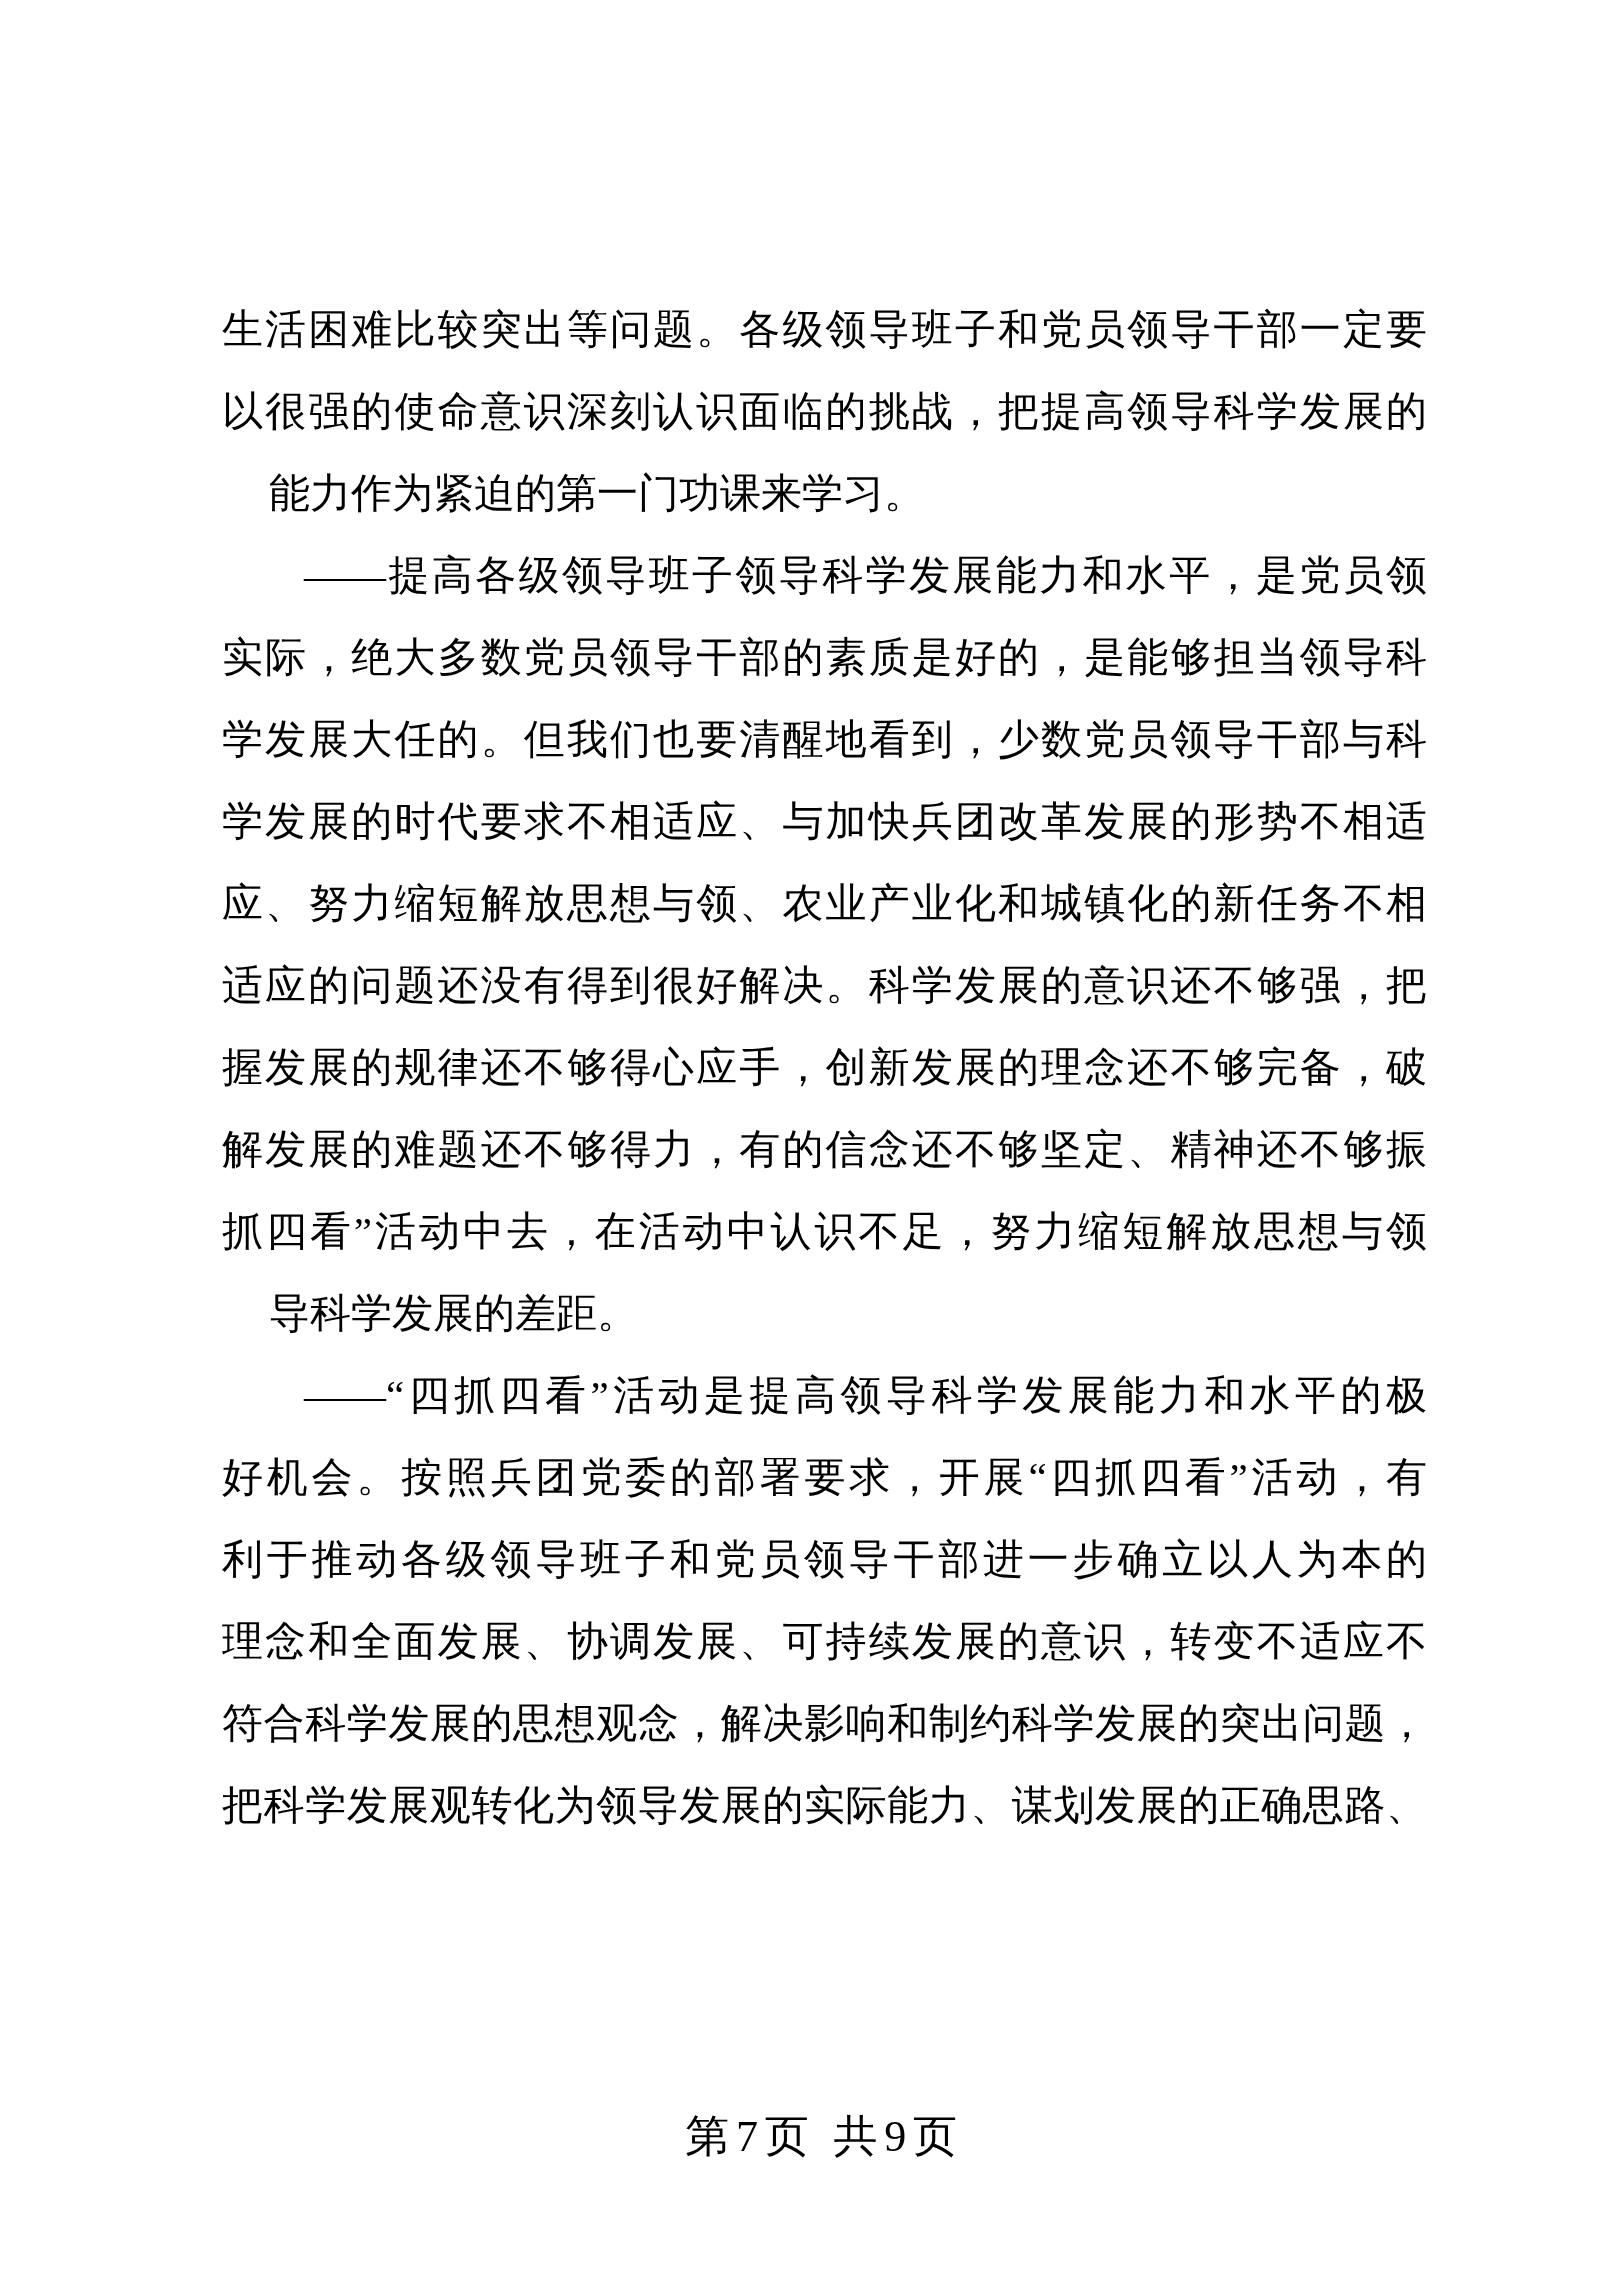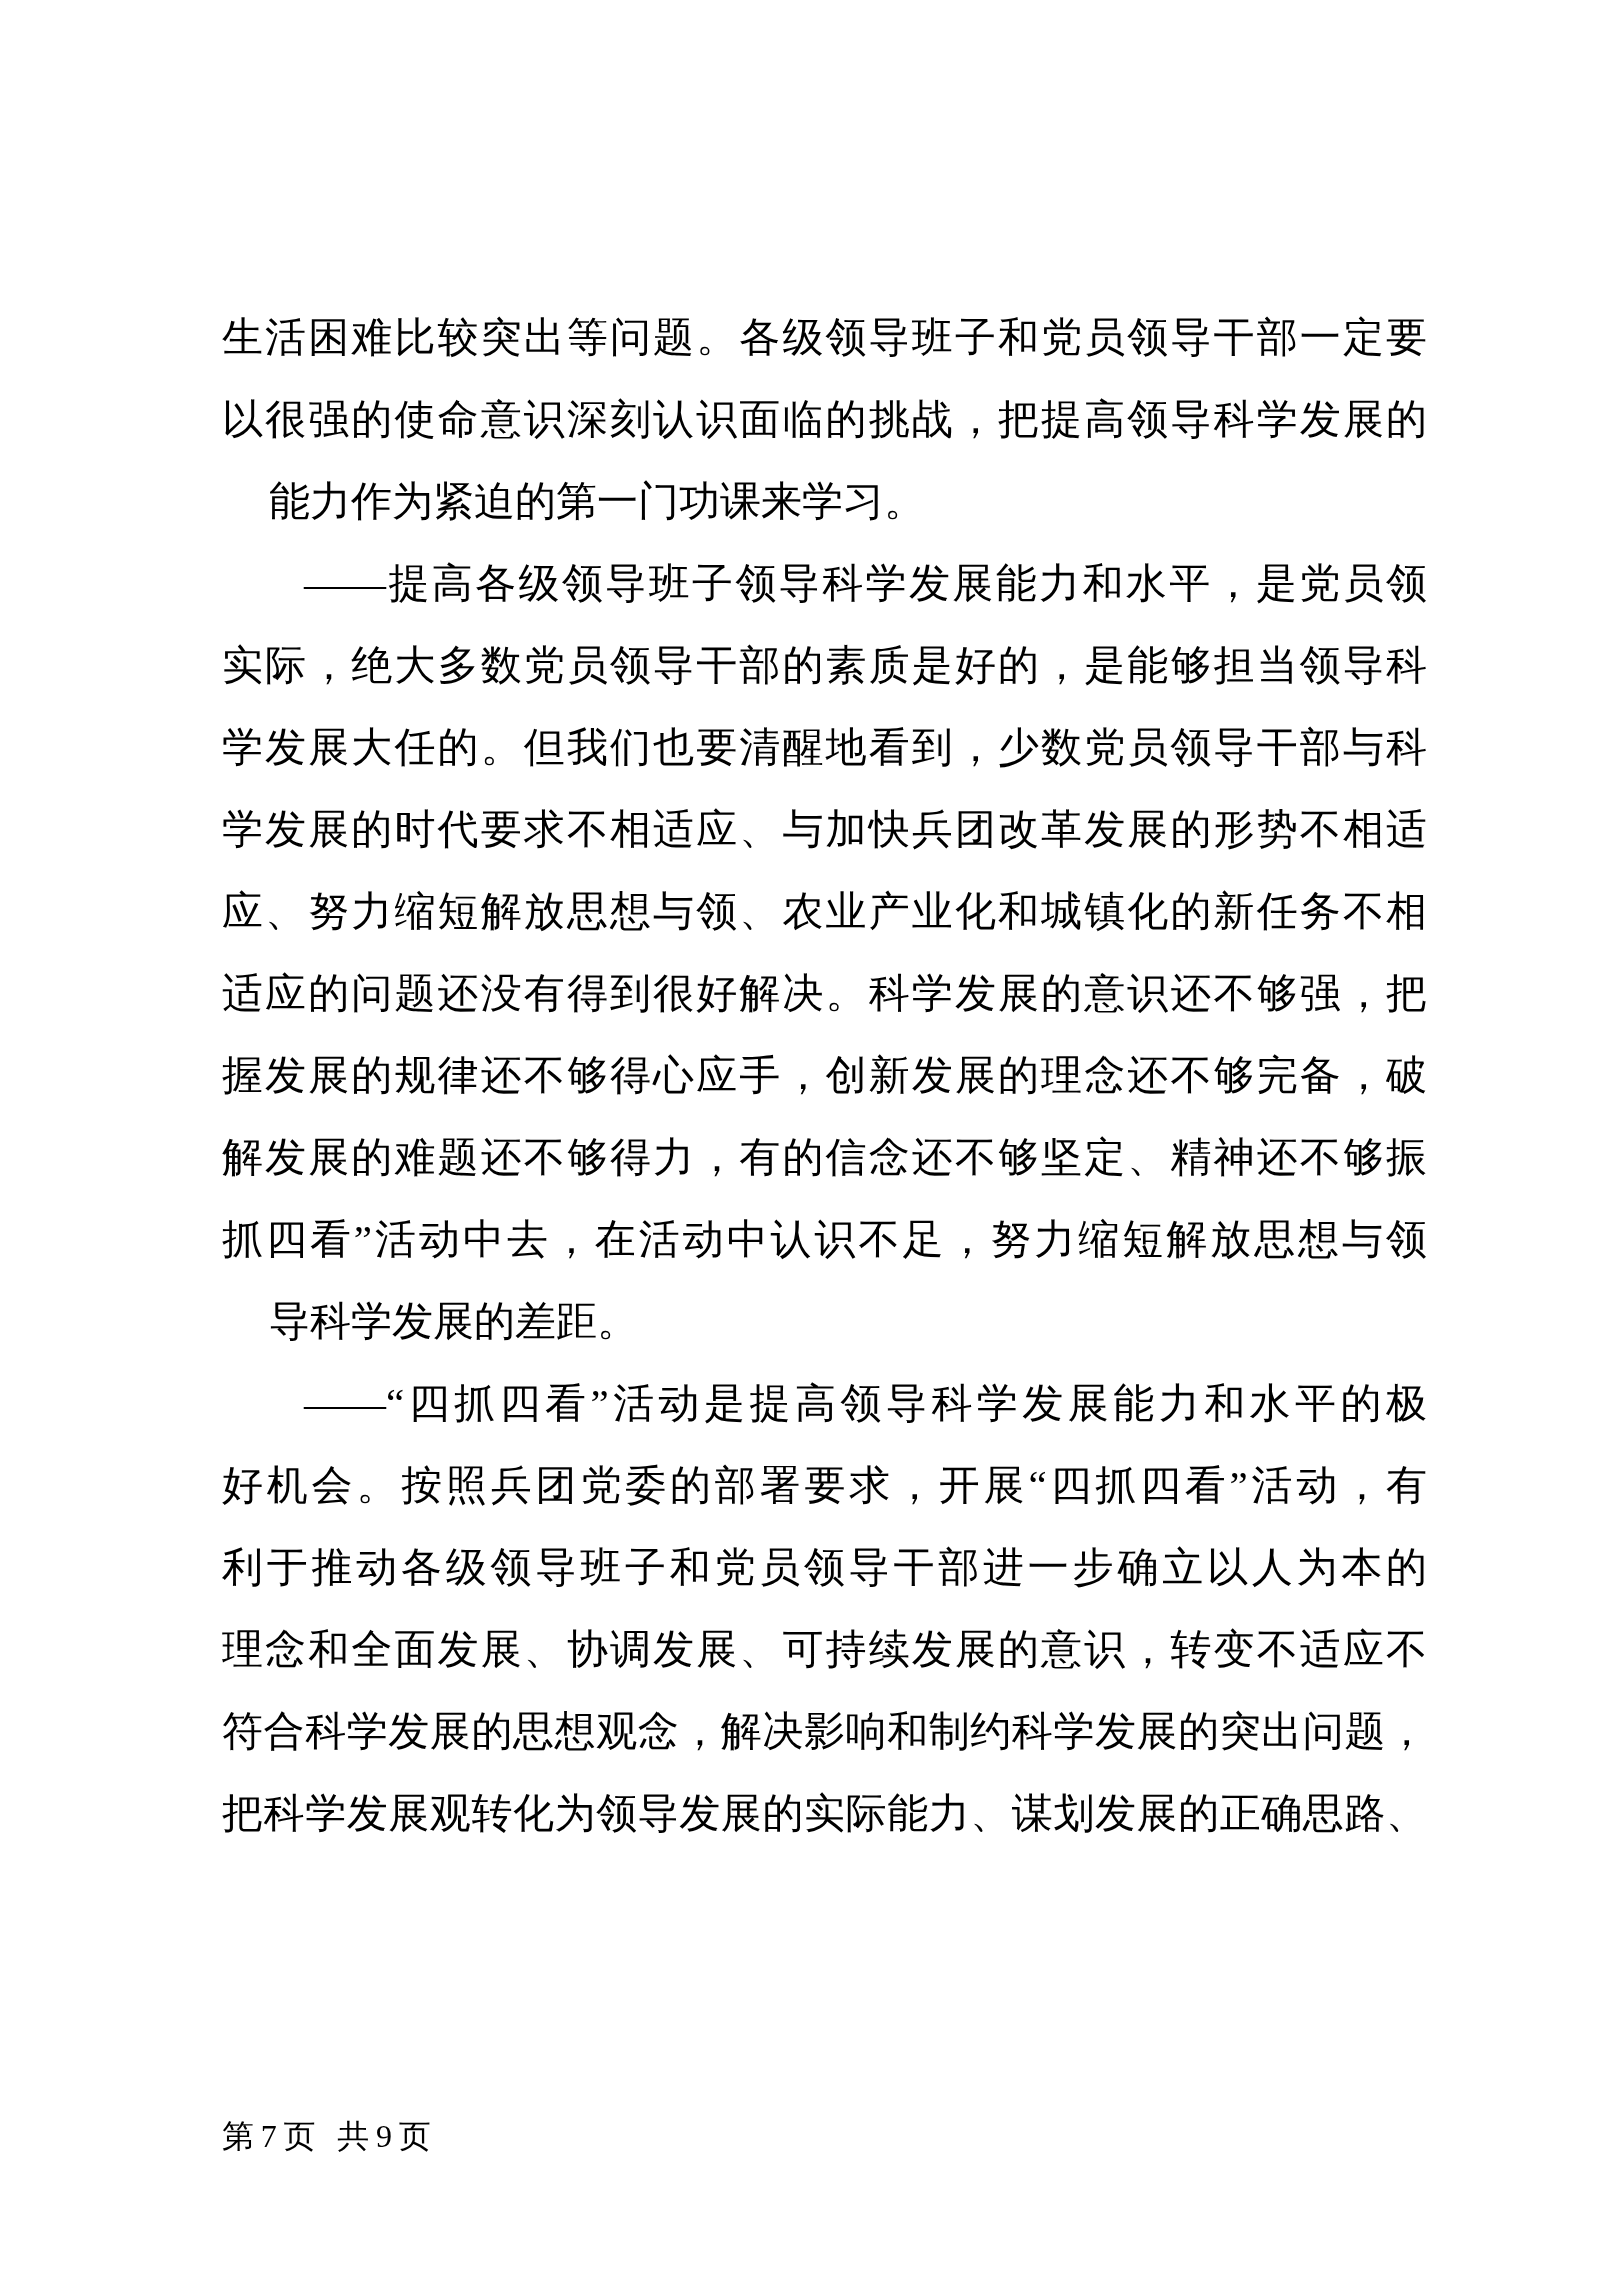--- a/index.html
+++ b/index.html
@@ -12,21 +12,21 @@
     width: 1623px;
     height: 2295px;
     background: #ffffff;
     color: #000000;
     font-family: "Liberation Serif", "DejaVu Serif", serif;
     overflow: hidden;
   }
   .text-block {
     position: absolute;
     left: 222px;
-    top: 296px;
+    top: 288px;
     width: 1205px;
   }
   .line {
     font-size: 41px;
     height: 82px;
     line-height: 82px;
     text-align: justify;
     text-align-last: justify;
     text-justify: distribute;
     text-justify: inter-character;
@@ -37,22 +37,22 @@
   }
   .line.para-end {
     text-align-last: left;
     margin-left: 47px;
   }
   .footer {
     position: absolute;
     left: 222px;
     top: 2114px;
     width: 1205px;
-    text-align: left;
-    font-size: 32px;
+    text-align: center;
+    font-size: 44px;
     letter-spacing: 6.8px;
     line-height: 45px;
   }
 </style>
 </head>
 <body>
 
 <div class="page">
   <div class="text-block">
     <div class="line">生活困难比较突出等问题。各级领导班子和党员领导干部一定要</div>

